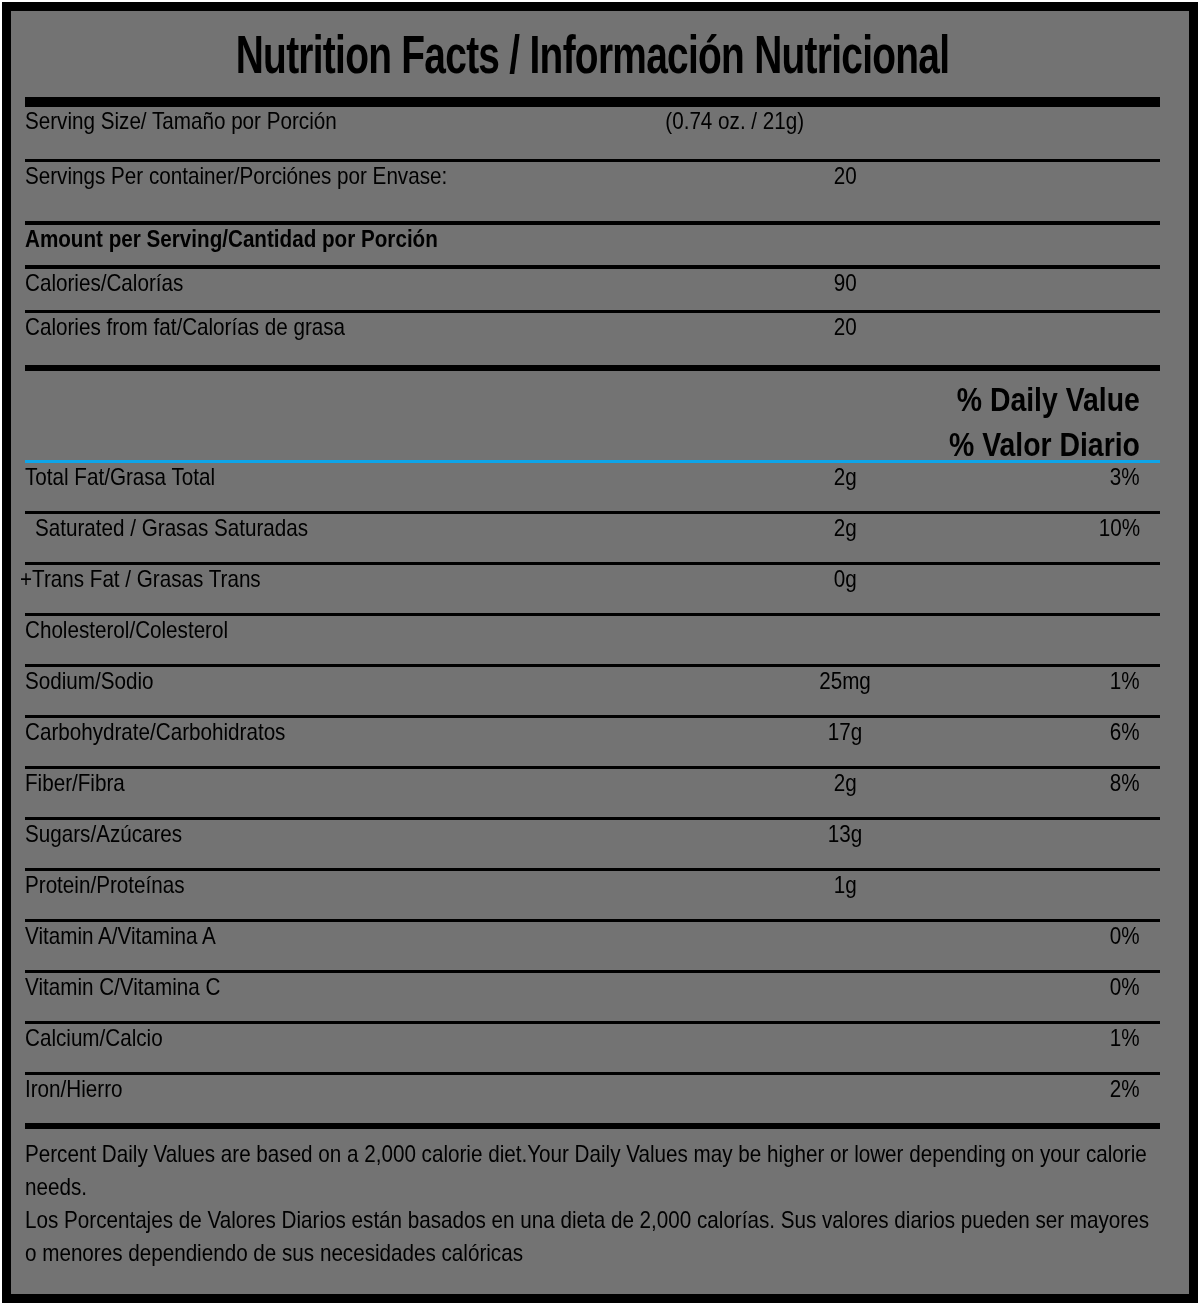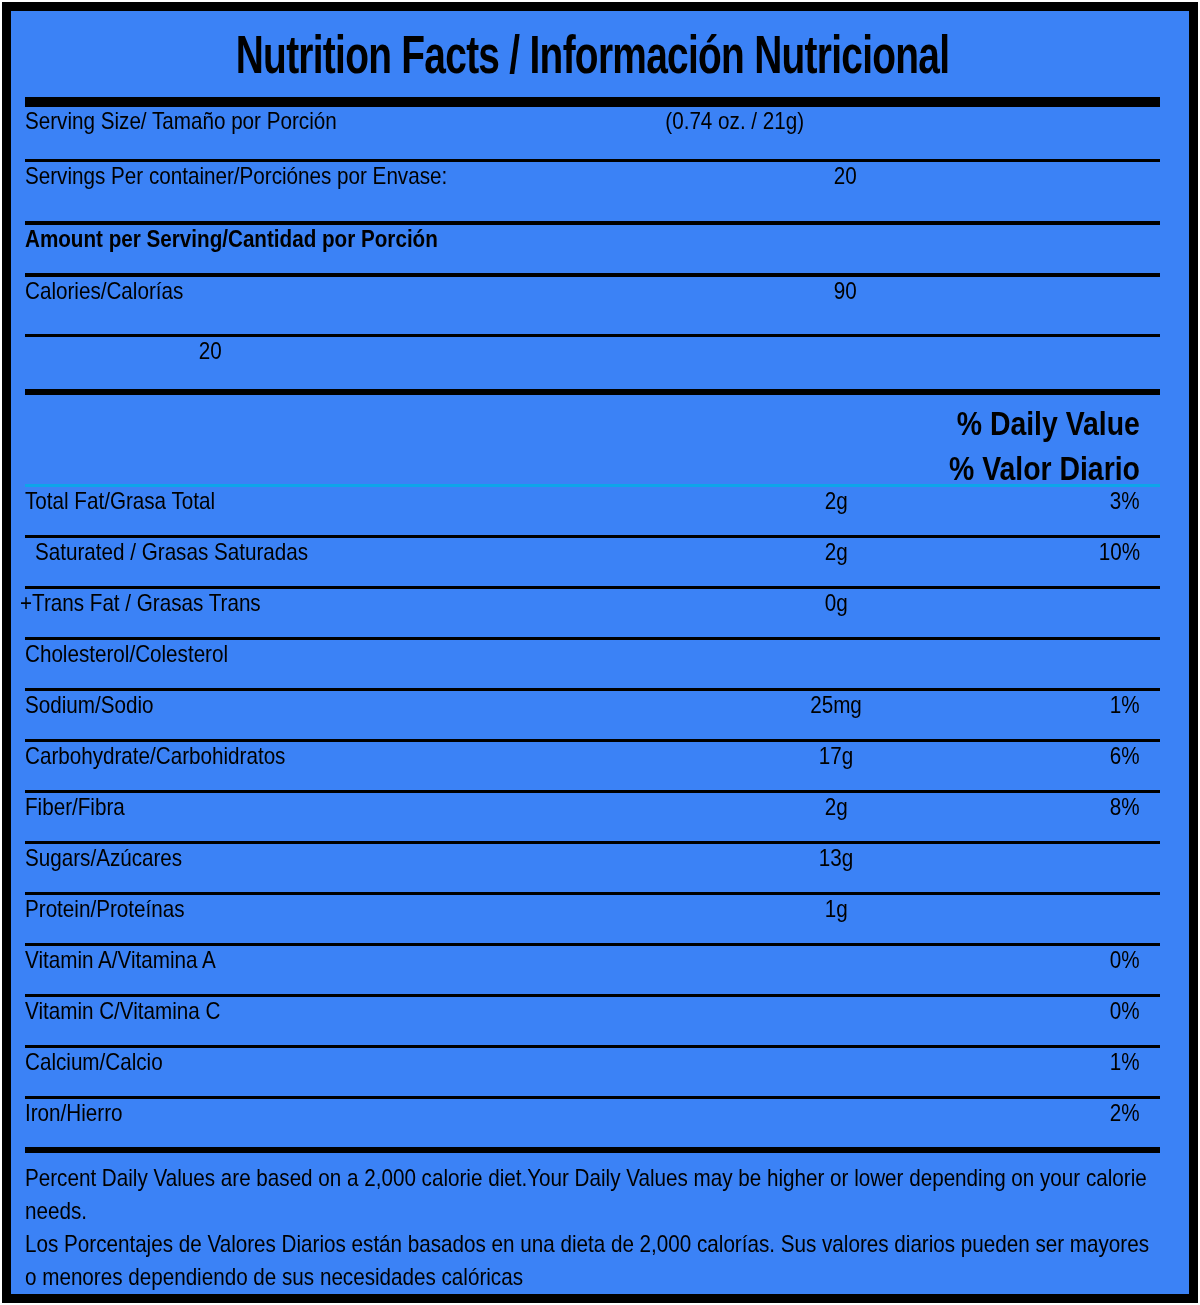--- a/index.html
+++ b/index.html
@@ -8,44 +8,44 @@
     width: 1200px; height: 1305px;
     background: #ffffff;
     color: #000000;
     font-family: "Liberation Sans", sans-serif;
     position: relative;
   }
   .frame {
     position: absolute; left: 2px; top: 2px;
     width: 1196px; height: 1301px;
     border: 9px solid #000;
-    background: #3b82f6;
+    background: #737373;
     padding: 0 29px 0 14px;
     overflow: hidden;
   }
   .title-wrap { height: 86px; display: flex; align-items: center; justify-content: center; }
   .title-text {
     font-weight: bold; font-size: 54px; white-space: nowrap;
     display: inline-block; transform: scaleX(0.72); transform-origin: 50% 50%;
     letter-spacing: -1px;
   }
   .bar { height: 10px; background: #000; }
 
   .row {
     display: flex; align-items: flex-start;
     border-bottom: 3px solid #000;
     padding-bottom: 6px;
     font-size: 24px;
   }
   .row-serving   { height: 55px; }
   .row-spc       { height: 63px; border-bottom-width: 4px; }
-  .row-aps       { height: 52px; border-bottom-width: 4px; }
-  .row-cal       { height: 60px; }
+  .row-aps       { height: 44px; border-bottom-width: 4px; }
+  .row-cal       { height: 44px; }
   .row-calfat    { height: 58px; border-bottom-width: 6px; }
-  .n-row         { height: 51px; gap: 9px; }
+  .n-row         { height: 51px; }
   .n-row-last    { height: 54px; border-bottom-width: 6px; }
 
   .col-label  { flex: 1; min-width: 0; text-align: left; }
   .col-amount { width: 370px; text-align: center; }
   .col-dv     { width: 130px; text-align: right; padding-right: 20px; }
   .col-wide   { width: 850px; text-align: center; }
 
   .cx { display: inline-block; white-space: nowrap; transform: scaleX(0.86); }
   .col-label  .cx { transform-origin: 0 100%; }
   .col-amount .cx, .col-wide .cx { transform-origin: 50% 100%; }
@@ -94,20 +94,21 @@
     <div class="col-label bold"><span class="cx">Amount per Serving/Cantidad por Porción</span></div>
   </div>
 
   <div class="row row-cal">
     <div class="col-label"><span class="cx">Calories/Calorías</span></div>
     <div class="col-amount"><span class="cx">90</span></div>
     <div class="col-dv"></div>
   </div>
 
   <div class="row row-calfat">
+    <div class="col-label"><span class="cx">Calories from fat/Calorías de grasa</span></div>
     <div class="col-amount"><span class="cx">20</span></div>
     <div class="col-dv"></div>
   </div>
 
   <div class="dv-block">
     <div class="dv-line"><span class="cx">% Daily Value</span></div>
     <div class="dv-line"><span class="cx">% Valor Diario</span></div>
   </div>
 
   <div class="row n-row">

